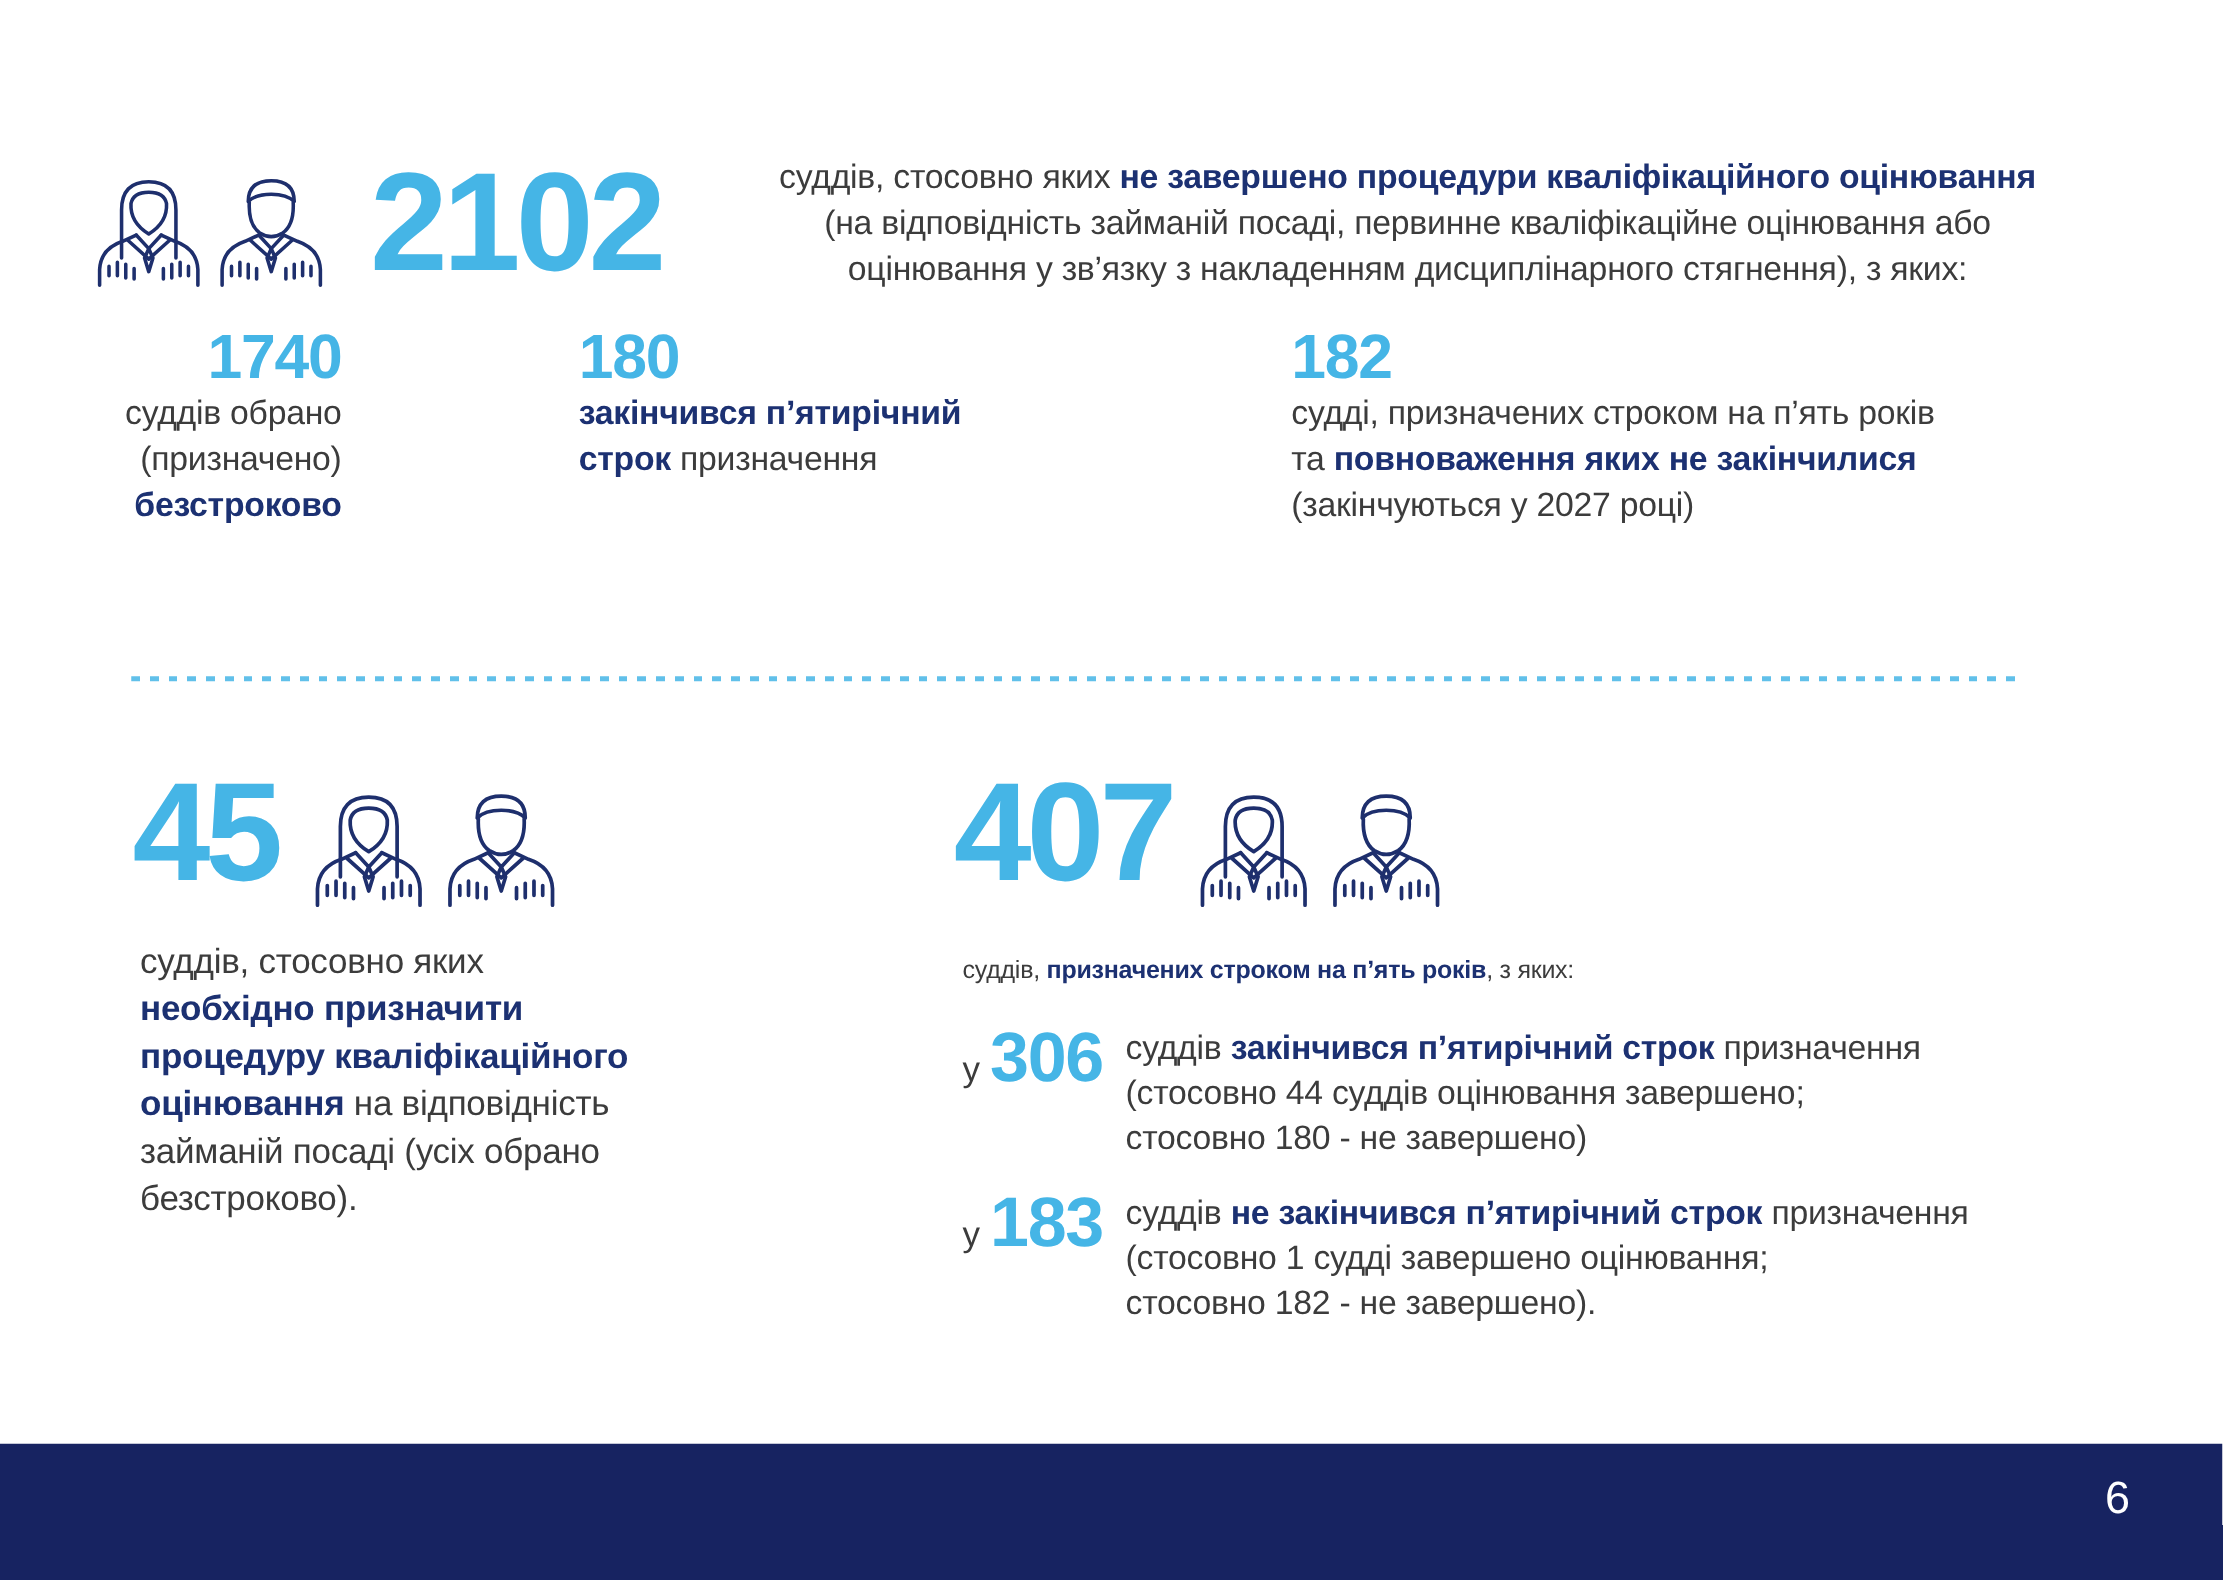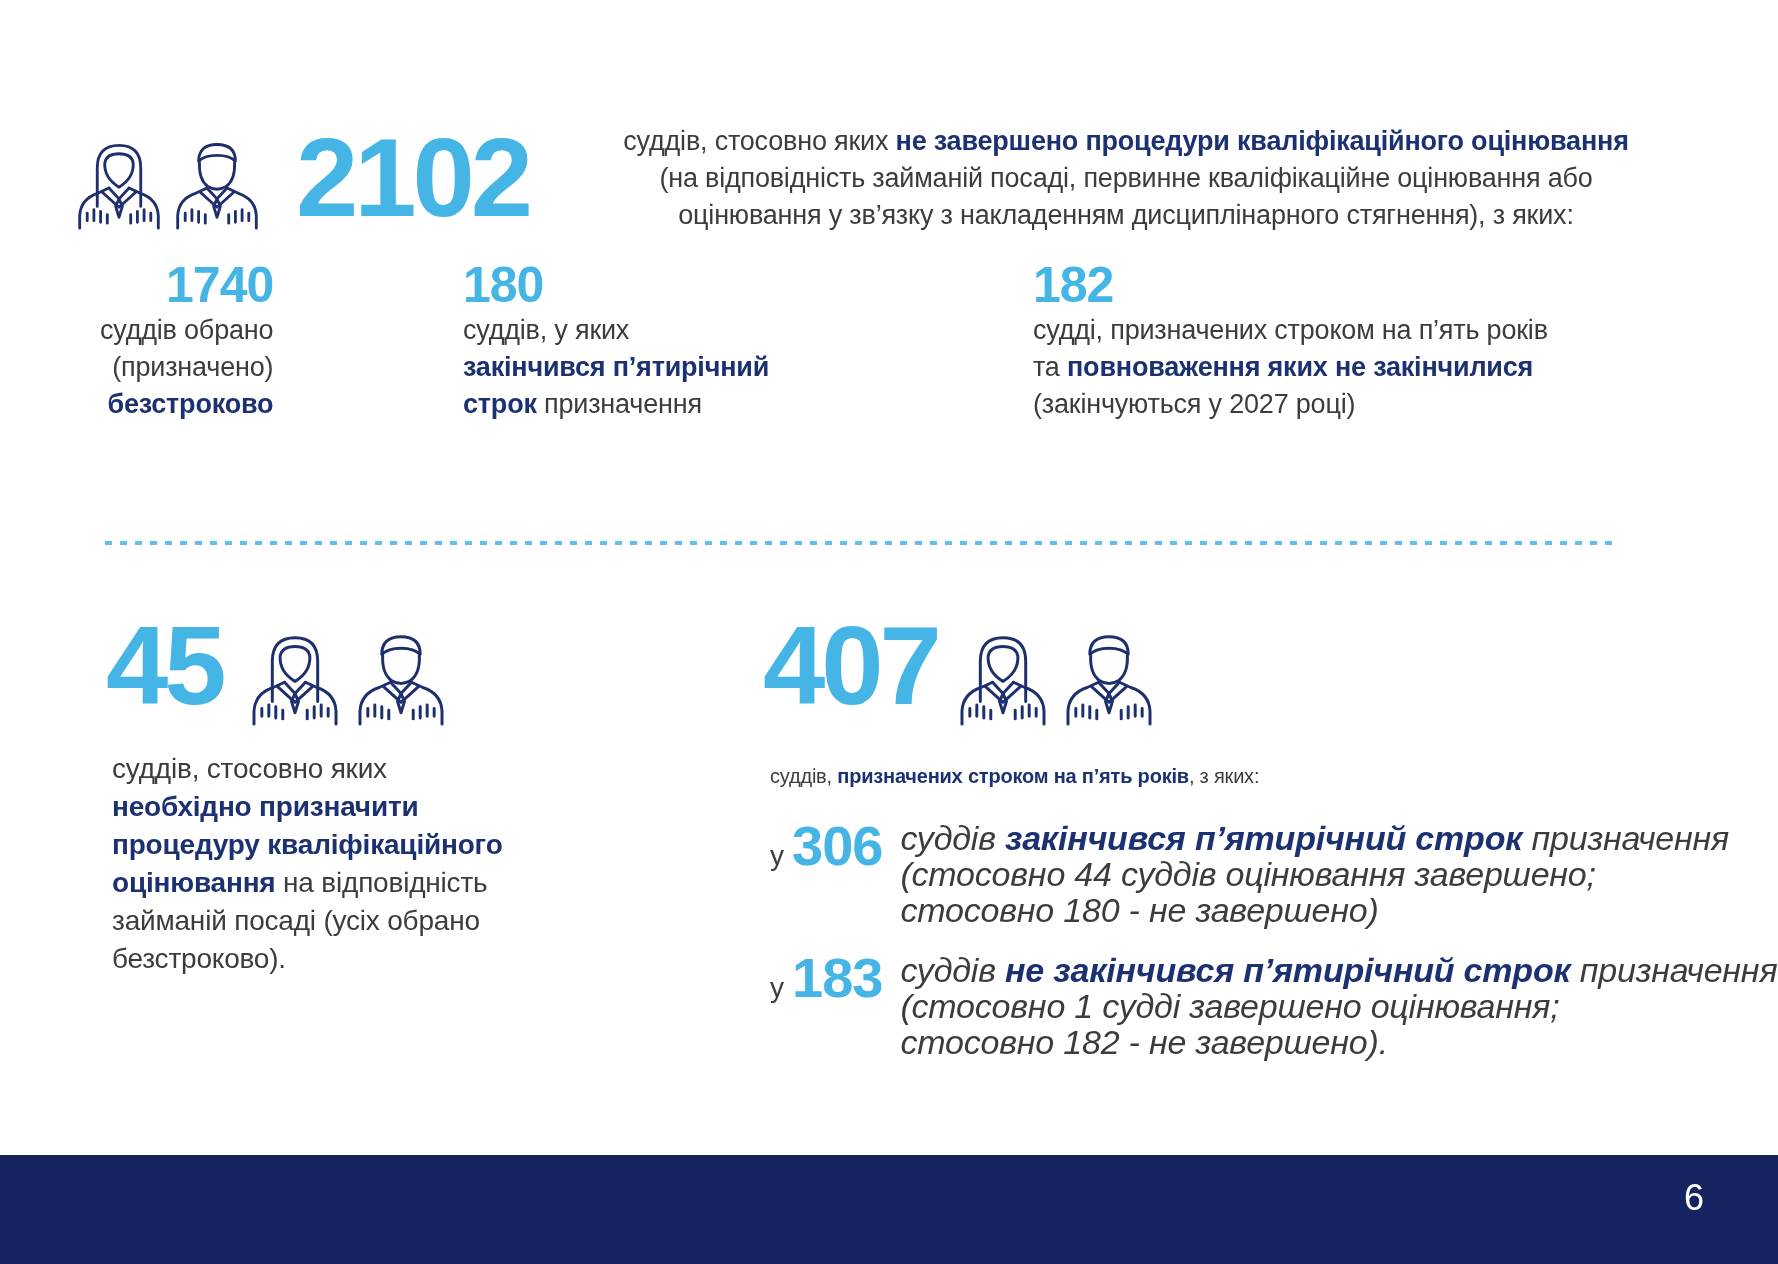--- a/index.html
+++ b/index.html
@@ -50,21 +50,21 @@
   .b407-number{position:absolute;left:763px;top:610px;}
   .b407-icons{position:absolute;left:955px;top:622px;display:flex;gap:10px;}
   .b407-icons svg{width:96px;height:110px;}
   .b407-intro{position:absolute;left:770px;top:757px;font-size:20px;line-height:38px;}
 
   .sub-item{position:absolute;left:770px;display:flex;align-items:flex-start;gap:18px;}
   .sub-item-1{top:818px;}
   .sub-item-2{top:950px;}
   .numgroup{display:flex;align-items:baseline;gap:8px;flex:0 0 auto;}
   .numgroup .u{color:#3c3c3c;font-size:28px;}
-  .sub-text{font-size:34px;line-height:36px;margin-top:2px;font-style:italic;}
+  .sub-text{font-size:27px;line-height:36px;margin-top:2px;}
 
   
   .footer{position:absolute;left:0;top:1155px;width:1778px;height:109px;background:#172361;}
   .page-number{position:absolute;right:74px;top:22px;color:#ffffff;font-size:36px;font-weight:400;}
 
   
   .person g{fill:none;stroke:#1e2f6d;stroke-width:3.4;stroke-linecap:round;stroke-linejoin:round;}
 </style>
 </head>
 <body>
@@ -111,21 +111,20 @@
     <div class="txt stat-text">
       <p>суддів обрано</p>
       <p>(призначено)</p>
       <p class="b">безстроково</p>
     </div>
   </div>
 
   <div class="stat stat-2">
     <div class="num-accent num-lg">180</div>
     <div class="txt stat-text">
-      <p>суддів, у яких</p>
       <p class="b">закінчився п’ятирічний</p>
       <p><span class="b">строк</span><span> призначення</span></p>
     </div>
   </div>
 
   <div class="stat stat-3">
     <div class="num-accent num-lg">182</div>
     <div class="txt stat-text">
       <p>судді, призначених строком на п’ять років</p>
       <p><span>та </span><span class="b">повноваження яких не закінчилися</span></p>

